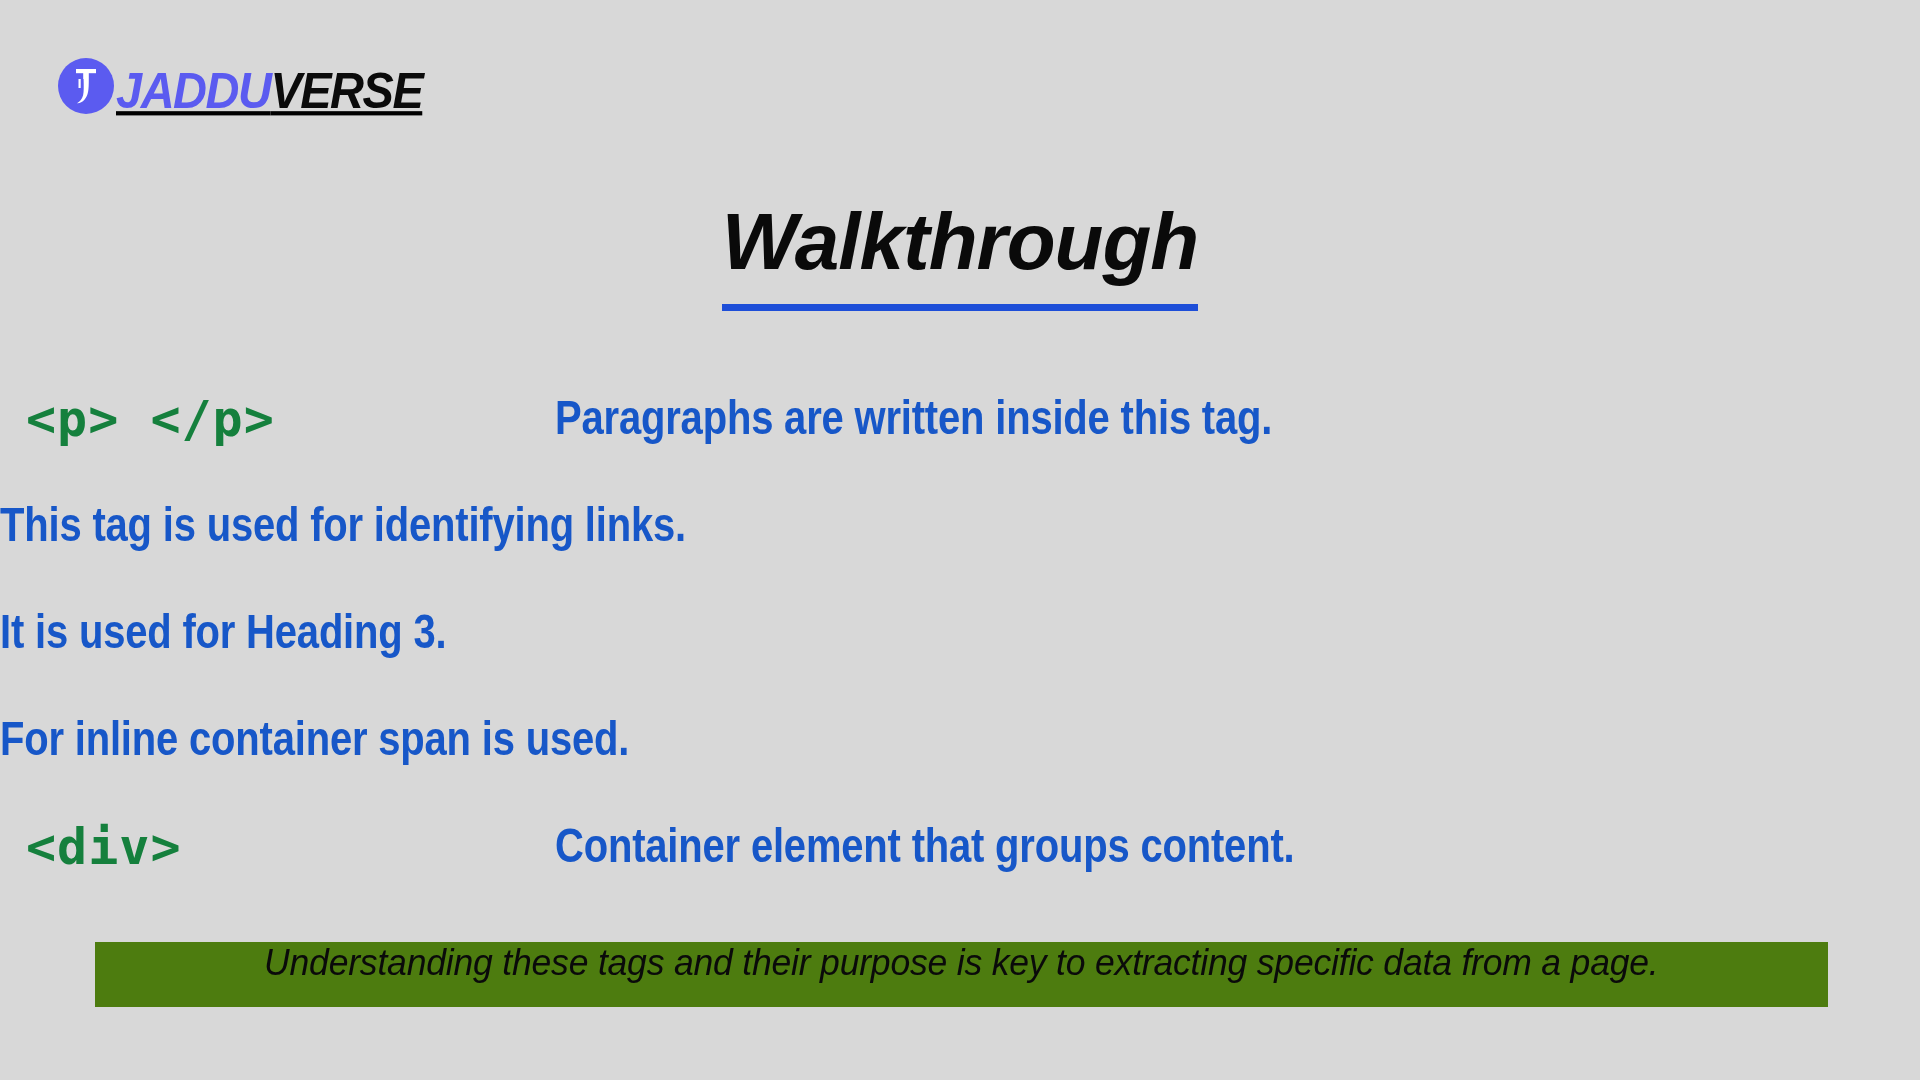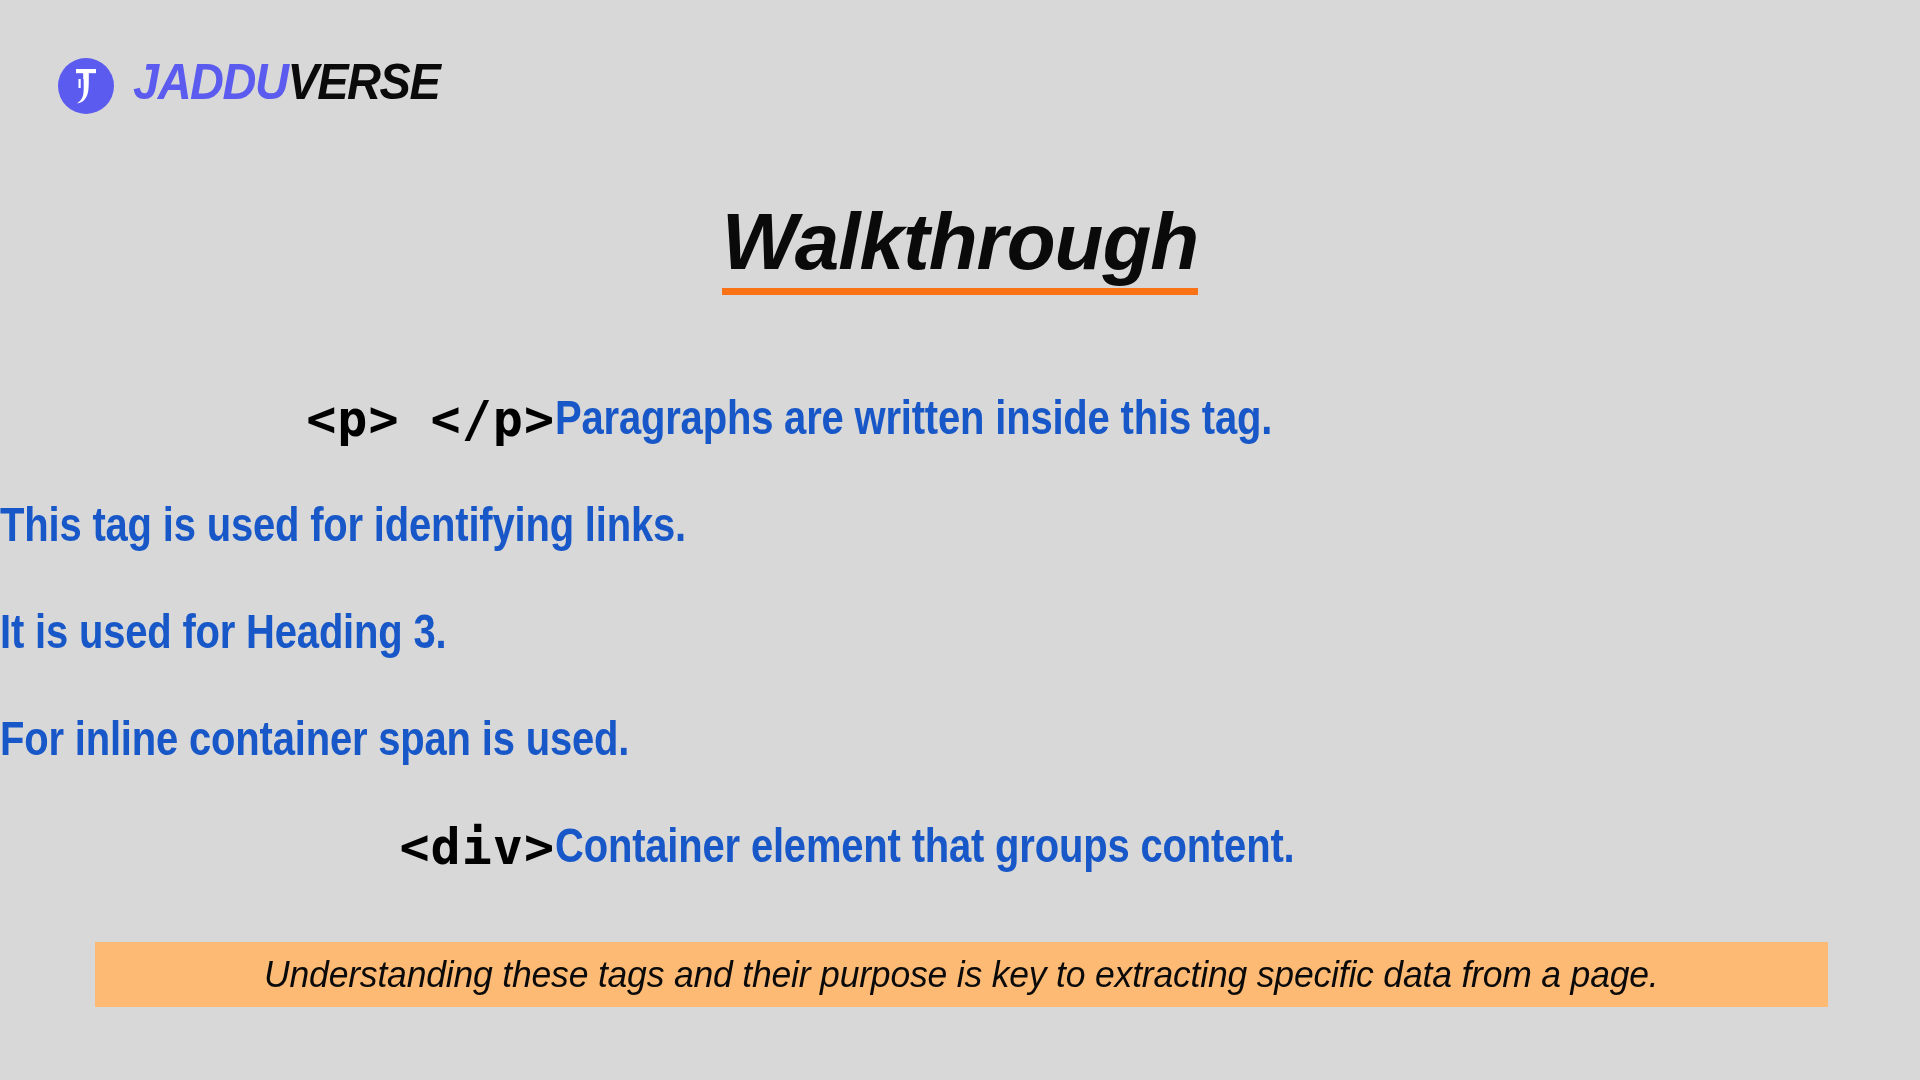--- a/index.html
+++ b/index.html
@@ -15,22 +15,23 @@
     font-family: "Liberation Sans", sans-serif;
     position: relative;
   }
 
   
   .brand {
     position: absolute;
     left: 58px;
     top: 58px;
     display: flex;
-    align-items: flex-start;
-    gap: 19px;
+    align-items: flex-end;
+    gap: 2px;
+    text-decoration: underline;
   }
 
   .brand-mark {
     width: 56px;
     height: 56px;
     border-radius: 50%;
     background: #5b5bf0;
     display: flex;
     align-items: center;
     justify-content: center;
@@ -63,49 +64,50 @@
     font-family: "Liberation Sans", sans-serif;
     font-size: 80px;
     font-weight: bold;
     font-style: italic;
     color: #0a0a0a;
     letter-spacing: -1px;
   }
 
   .page-title .title-inner {
     display: inline-block;
-    border-bottom: 7px solid #f97316;
-    padding-bottom: 4px;
+    border-bottom: 7px solid #1d4ed8;
+    padding-bottom: 20px;
     line-height: 1.05;
   }
 
   
   .tag-table {
     position: absolute;
     top: 365px;
     left: 0;
     width: 1920px;
   }
 
   .tag-row {
     display: flex;
     align-items: center;
     height: 107px;
   }
 
   .tag-code {
     width: 555px;
     flex: none;
-    text-align: right;
+    text-align: left;
     font-family: "DejaVu Sans Mono", monospace;
     font-size: 50px;
     font-weight: bold;
-    color: #000000;
+    color: #15803d;
     letter-spacing: 1px;
     white-space: pre;
+    padding-left: 26px;
   }
 
   .tag-desc {
     flex: 1;
     font-family: "Liberation Sans", sans-serif;
     font-size: 43px;
     font-weight: bold;
     color: #1757c8;
     letter-spacing: -0.2px;
     transform: scaleX(0.93) scaleY(1.1);
@@ -113,23 +115,23 @@
     white-space: nowrap;
   }
 
   
   .callout {
     position: absolute;
     left: 95px;
     top: 942px;
     width: 1733px;
     height: 65px;
-    background: #fdba74;
+    background: #4d7c0f;
     display: flex;
-    align-items: center;
+    align-items: flex-start;
     justify-content: center;
   }
 
   .callout-text {
     font-family: "Liberation Sans", sans-serif;
     font-style: italic;
     font-size: 37px;
     color: #0a0a0a;
     letter-spacing: -0.2px;
     transform: scaleX(0.96);

